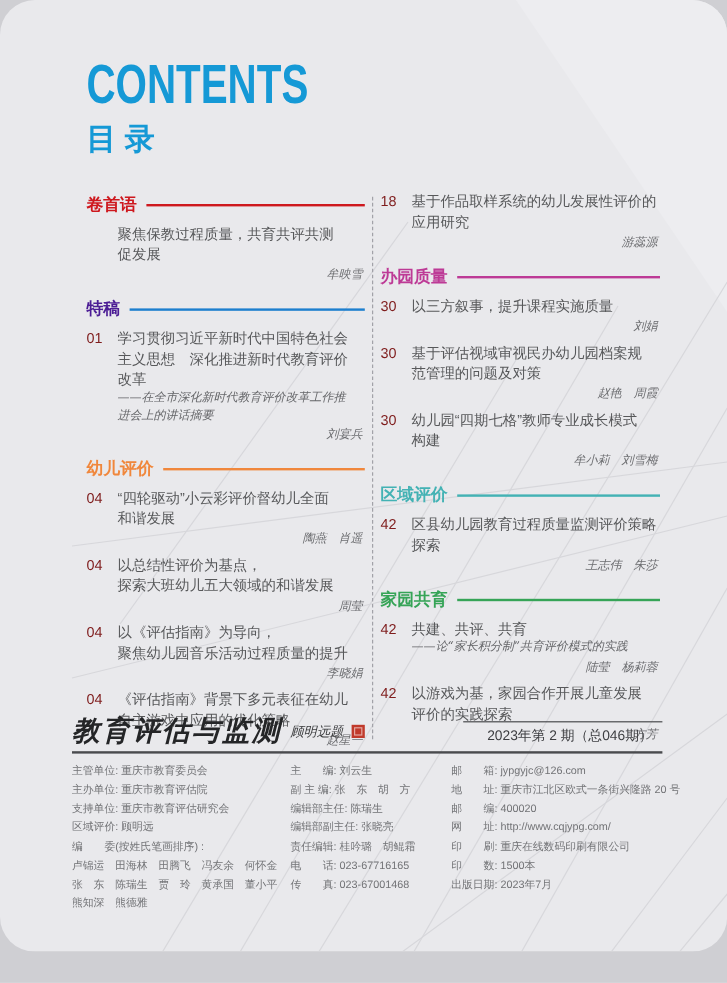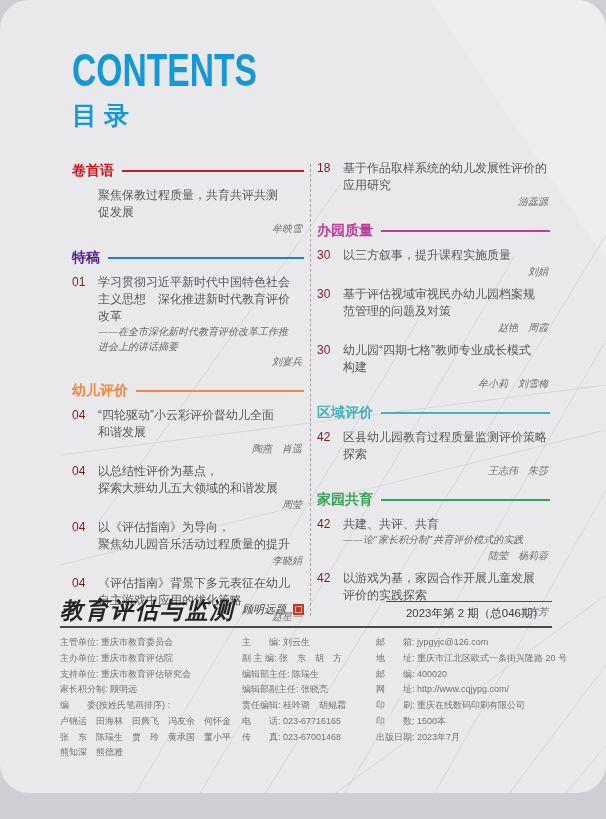--- a/index.html
+++ b/index.html
@@ -259,21 +259,21 @@
           <span class="logo-sig">顾明远题</span>
           <span class="seal"></span>
         </div>
         <div class="issue-box">2023年第 2 期（总046期）</div>
       </div>
       <div class="footer-info">
         <div class="fcol-l" id="finfo-left">
             <div class="info-row">主管单位: 重庆市教育委员会</div>
             <div class="info-row">主办单位: 重庆市教育评估院</div>
             <div class="info-row">支持单位: 重庆市教育评估研究会</div>
-            <div class="info-row">家长积分制: 顾明远</div>
+            <div class="info-row">区域评价: 顾明远</div>
             <div class="info-row">编　　委(按姓氏笔画排序) :</div>
             <div class="info-row">卢锦运　田海林　田腾飞　冯友余　何怀金</div>
             <div class="info-row">张　东　陈瑞生　贾　玲　黄承国　董小平</div>
             <div class="info-row">熊知深　熊德雅</div>
           </div>
         <div class="fcol-m" id="finfo-mid">
             <div class="info-row">主　　编: 刘云生</div>
             <div class="info-row">副 主 编: 张　东　胡　方</div>
             <div class="info-row">编辑部主任: 陈瑞生</div>
             <div class="info-row">编辑部副主任: 张晓亮</div>

